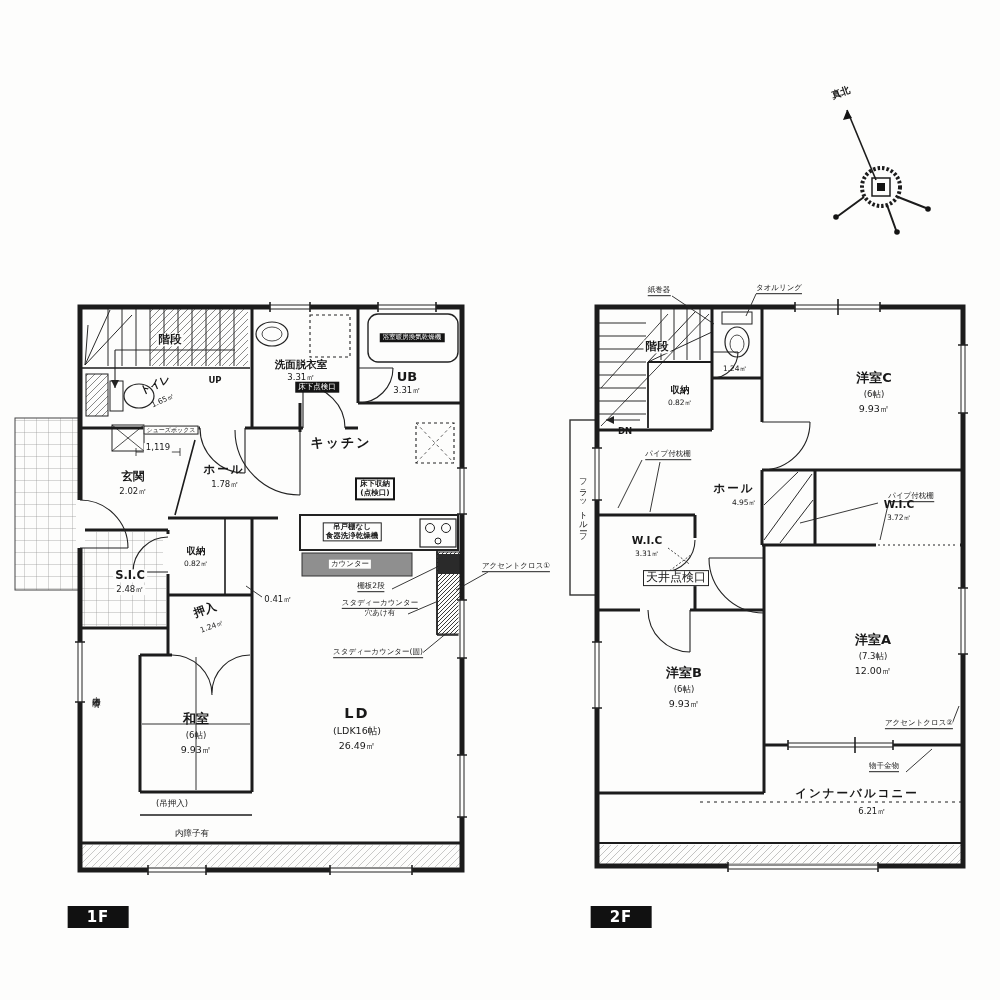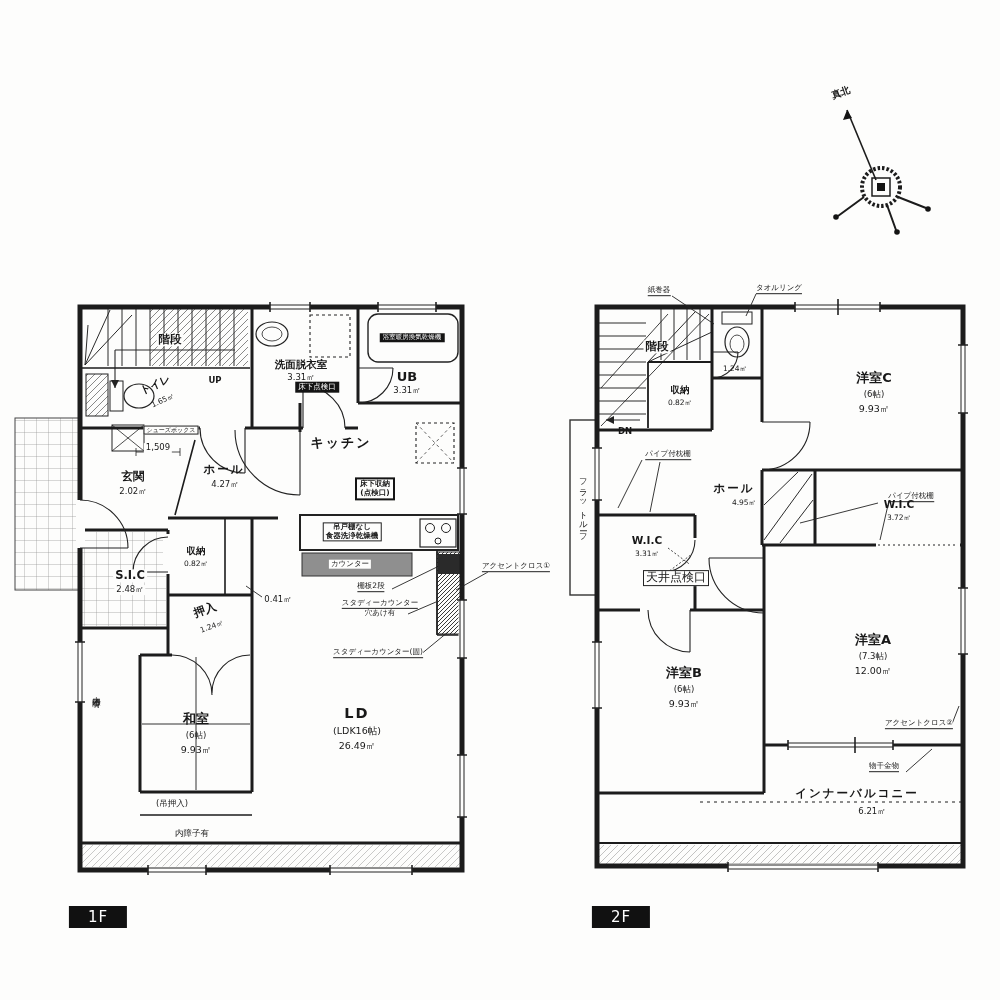--- a/index.html
+++ b/index.html
@@ -13,21 +13,21 @@
   .ls{letter-spacing:2px;}
   .wbg{background:#fdfdfc;padding:0 2px;}
   .chip{background:#fdfdfc;border:1.2px solid #222;padding:0 2px;}
   .chip2{background:#fdfdfc;border:2.2px solid #151515;padding:1px 3px;font-weight:bold;}
   .dark{background:#141414;color:#fff;padding:1px 3px;}
   .un{border-bottom:1px solid #222;padding-bottom:0px;background:#fdfdfc;}
   .vert{writing-mode:vertical-rl;letter-spacing:1px;}
   .tilt{transform:translate(-50%,-50%) rotate(-24deg);}
   .tiltc{transform:translate(-50%,-50%) rotate(-20deg);}
   .tag{position:absolute;transform:translate(-50%,-50%);background:#111;color:#fff;
-       font-weight:normal;font-size:15px;padding:2px 19px;letter-spacing:1px;}
+       font-weight:bold;font-size:15px;padding:2px 19px;letter-spacing:1px;}
 </style>
 </head>
 <body>
 
 <div id="stage">
 
 <svg id="plan-svg" width="1000" height="1000" viewBox="0 0 1000 1000">
   <defs>
     <pattern id="grid12" width="12" height="12" patternUnits="userSpaceOnUse">
       <path d="M12,0H0V12" fill="none" stroke="#8f8f8f" stroke-width="0.7"></path>
@@ -286,22 +286,22 @@
   <span style="display:block">(点検口)</span>
 </div>
 <div class="lb chip" style="left:352px;top:532px;font-size:7.5px;font-weight:bold">
   <span style="display:block">吊戸棚なし</span>
   <span style="display:block">食器洗浄乾燥機</span>
 </div>
 <div class="lb f7 wbg" style="left:350px;top:564px">カウンター</div>
 <div class="lb f11 b" style="left:133px;top:477px">玄関</div>
 <div class="lb f8" style="left:133px;top:492px">2.02㎡</div>
 <div class="lb f11 b ls" style="left:224px;top:470px">ホール</div>
-<div class="lb f8" style="left:225px;top:485px">4.27㎡</div>
-<div class="lb f8 wbg" style="left:158px;top:448px">1,509</div>
+<div class="lb f8" style="left:225px;top:485px">1.78㎡</div>
+<div class="lb f8 wbg" style="left:158px;top:448px">1,119</div>
 <div class="lb chip" style="left:171px;top:430px;font-size:6px">シューズボックス</div>
 <div class="lb f11 b wbg" style="left:130px;top:576px">S.I.C</div>
 <div class="lb f8 wbg" style="left:130px;top:590px">2.48㎡</div>
 <div class="lb f9 b" style="left:196px;top:551px">収納</div>
 <div class="lb f7" style="left:196px;top:564px">0.82㎡</div>
 <div class="lb f8" style="left:278px;top:600px">0.41㎡</div>
 <div class="lb f11 b tiltc" style="left:205px;top:610px">押入</div>
 <div class="lb f7 tiltc" style="left:212px;top:627px">1.24㎡</div>
 <div class="lb f13 b" style="left:196px;top:719px">和室</div>
 <div class="lb f8" style="left:196px;top:736px">(6帖)</div>

